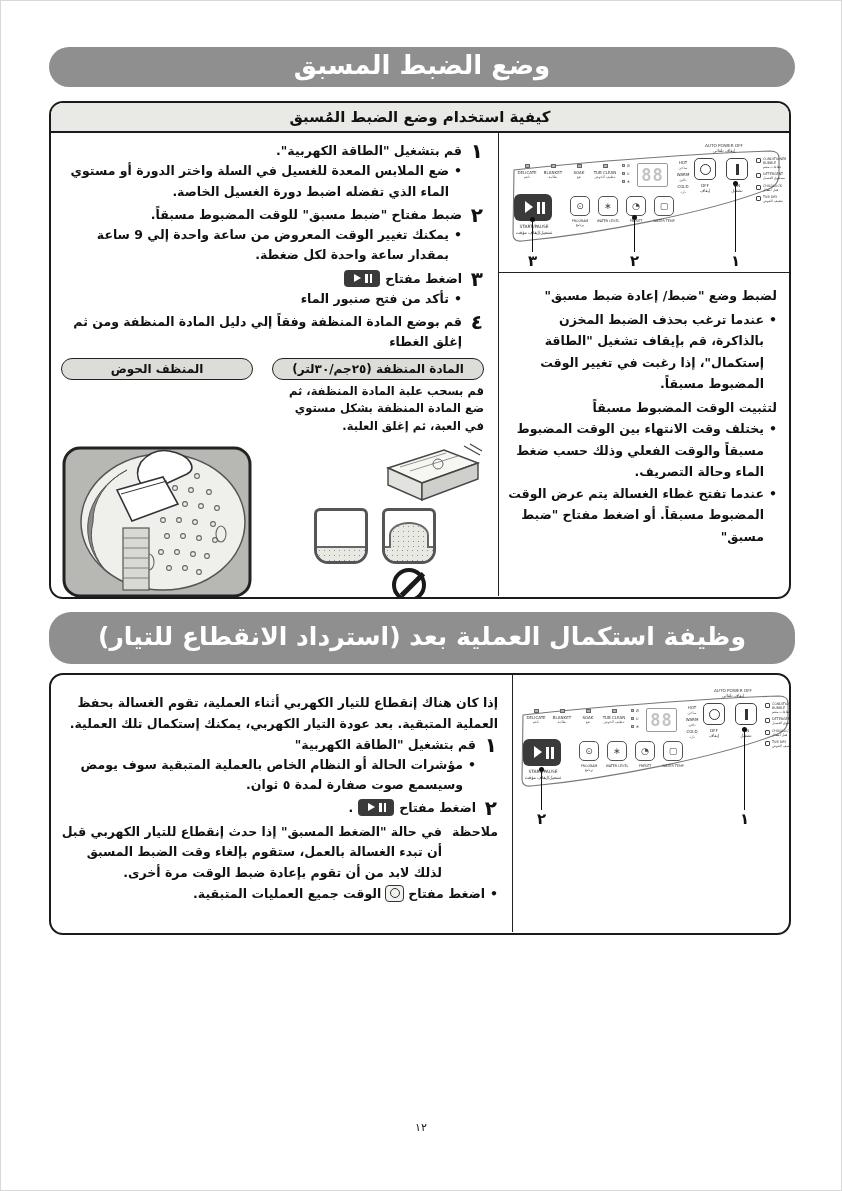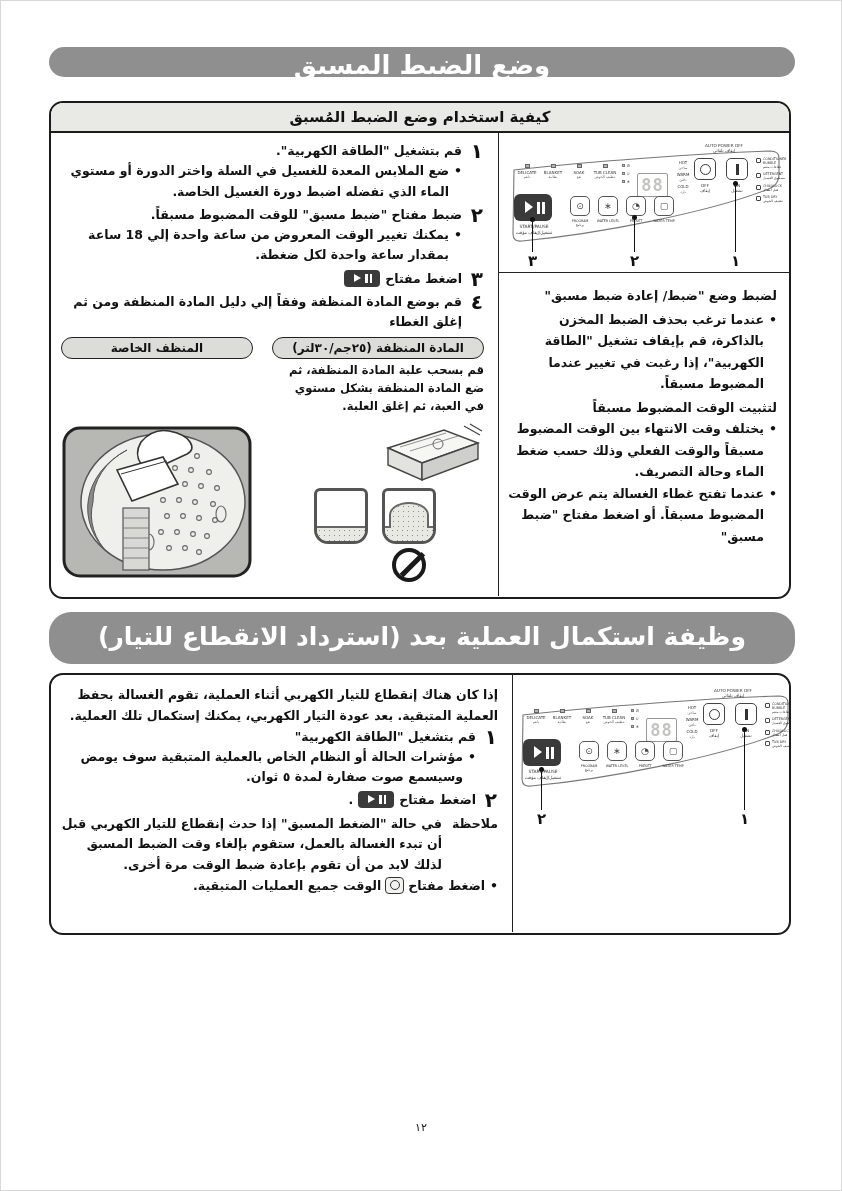--- a/index.html
+++ b/index.html
@@ -8,21 +8,21 @@
     width:842px; height:1191px; position:relative;
     font-family:"DejaVu Sans", sans-serif; color:#111; font-weight:bold;
     border:1px solid #d8d8d8;
   }
 
   
   .banner {
     position:absolute; left:48px; width:746px; background:#8f8f8f; color:#fff;
     text-align:center; border-radius:22px;
   }
-  #banner1 { top:46px; height:30px; font-size:26px; line-height:37px; }
+  #banner1 { top:46px; height:40px; font-size:26px; line-height:37px; }
   #banner2 { top:611px; height:52px; font-size:25px; line-height:50px; }
 
   
   .box {
     position:absolute; left:48px; width:742px; background:#fff;
     border:2.5px solid #1b1b1b; border-radius:14px; overflow:hidden;
   }
   #box1 { top:100px; height:498px; }
   #box2 { top:672px; height:262px; }
   .box-header {
@@ -35,21 +35,21 @@
   
   .rcol1 { position:absolute; left:447px; right:0; top:0; bottom:0; border-left:1.5px solid #222; }
   .panel-cell1 { position:relative; height:140px; border-bottom:1.5px solid #222; }
   .side-notes { direction:rtl; padding:12px 12px 0 8px; font-size:12.5px; line-height:1.72; }
   .side-notes .ttl { margin-bottom:2px; }
   .side-notes .sub { margin-top:2px; }
 
   .lcol1 { position:absolute; left:0; top:0; width:447px; height:100%; padding:8px 14px 0 10px; direction:rtl; }
   .rcol2 { position:absolute; left:461px; right:0; top:0; bottom:0; border-left:1.5px solid #222; }
   .panel-cell2 { position:relative; height:100%; }
-  .lcol2 { position:absolute; left:0; top:0; width:461px; height:100%; padding:10px 14px 0 10px; direction:rtl; font-size:12.5px; line-height:1.66; }
+  .lcol2 { position:absolute; left:0; top:8px; width:461px; height:100%; padding:10px 14px 0 10px; direction:rtl; font-size:12.5px; line-height:1.66; }
 
   
   .step { position:relative; padding-right:22px; font-size:12.5px; line-height:1.62; margin-bottom:3px; }
   .step .n { position:absolute; right:1px; top:-1px; font-size:20px; line-height:1.1; }
   .bullet { position:relative; padding-right:13px; }
   .bullet::before { content:"•"; position:absolute; right:0; top:0; }
 
   
   .pp { display:inline-block; direction:ltr; width:36px; height:17px; background:#3a3a3a; border-radius:4px;
         position:relative; vertical-align:-4px; margin:0 5px; }
@@ -100,21 +100,21 @@
   #p1 .panel { left:5px; top:5px; }
   #p2 .panel { left:0px; top:8px; }
   .panel .outline { position:absolute; left:0; top:0; }
   .ind { position:absolute; top:26px; width:26px; text-align:center; font-size:4px; line-height:1.25; }
   .ind .sq { width:5px; height:4px; background:#b5b5b2; border:0.5px solid #666; margin:0 auto 1.5px; }
   .ind .ar { font-size:3.5px; color:#555; }
   .mini { position:absolute; left:118px; font-size:4.5px; color:#555; line-height:1; }
   .mini .msq { display:inline-block; width:3px; height:3px; background:#c2c2bf; border:0.5px solid #777; margin-right:1.5px; }
   .disp { position:absolute; left:133px; top:25px; width:31px; height:24px; border:1px solid #999; border-radius:2px;
           font-family:"DejaVu Sans Mono", monospace; font-weight:bold; font-size:17px; line-height:22px;
-          text-align:center; color:#c3c3c0; letter-spacing:1px;margin-top:10px; }
+          text-align:center; color:#c3c3c0; letter-spacing:1px; }
   .temps { position:absolute; left:169px; top:23px; width:20px; text-align:center; font-size:4px; line-height:1.2; }
   .temps > div { margin-bottom:2.5px; }
   .temps .ar { font-size:3.5px; color:#555; }
   .apo { position:absolute; left:188px; top:5px; width:64px; text-align:center; font-size:4.2px; line-height:1.25; }
   .pwr { position:absolute; top:20px; width:22px; height:22px; border:1.3px solid #444; border-radius:5px; background:#fff; }
   .pwr.off { left:190px; } .pwr.on { left:222px; }
   .pwr.off::after { content:""; position:absolute; left:4.5px; top:4.5px; width:9px; height:9px; border:1.6px solid #333; border-radius:50%; }
   .pwr.on::after  { content:""; position:absolute; left:9px; top:4.5px; width:2.6px; height:11px; background:#333; }
   .pwr-lbl { position:absolute; top:45px; width:22px; text-align:center; font-size:4.2px; line-height:1.3; }
   .pwr-lbl.off { left:190px; } .pwr-lbl.on { left:222px; }
@@ -154,36 +154,37 @@
 
     <div class="lcol1">
       <div class="step">
         <span class="n">١</span>
         <div>قم بتشغيل "الطاقة الكهربية".</div>
         <div class="bullet">ضع الملابس المعدة للغسيل في السلة واختر الدورة أو مستوي الماء الذي تفضله اضبط دورة الغسيل الخاصة.</div>
       </div>
       <div class="step">
         <span class="n">٢</span>
         <div>ضبط مفتاح "ضبط مسبق" للوقت المضبوط مسبقاً.</div>
-        <div class="bullet">يمكنك تغيير الوقت المعروض من ساعة واحدة إلي 18 ساعة بمقدار ساعة واحدة لكل ضغطة.</div>
+        <div class="bullet">يمكنك تغيير الوقت المعروض من ساعة واحدة إلي 9 ساعة بمقدار ساعة واحدة لكل ضغطة.</div>
       </div>
       <div class="step">
         <span class="n">٣</span>
         <div>
           <span>اضغط مفتاح</span><span class="pp"><i class="t"></i><i class="b1"></i><i class="b2"></i></span>
         </div>
+        <div class="bullet">تأكد من فتح صنبور الماء</div>
       </div>
       <div class="step">
         <span class="n">٤</span>
         <div>قم بوضع المادة المنظفة وفقاً إلي دليل المادة المنظفة ومن ثم إغلق الغطاء</div>
       </div>
 
       <div class="pills">
         <div class="pill det">المادة المنظفة (٢٥جم/٣٠لتر)</div>
-        <div class="pill liq">المنظف الخاصة</div>
+        <div class="pill liq">المنظف الحوض</div>
       </div>
       <div class="subtexts">
         <div class="dtx">قم بسحب علبة المادة المنظفة، ثم ضع المادة المنظفة بشكل مستوي في العبة، ثم إغلق العلبة.</div>
       </div>
 
       <div class="images">
 
         <div class="det-imgs">
           <svg class="drawer-svg" width="104" height="64" viewBox="0 0 104 64">
             <path d="M84 4 L100 13 M90 2 L102 9" stroke="#444" stroke-width="1.2" fill="none"></path>
@@ -347,21 +348,21 @@
         </div>
         <div class="co" style="left:232px; top:48px; height:88px;">
           <i class="dot"></i>
             <i class="ln"></i>
             <span class="num">١</span>
         </div>
       </div>
 
       <div class="side-notes">
         <div class="ttl">لضبط وضع "ضبط/ إعادة ضبط مسبق"</div>
-        <div class="bullet">عندما ترغب بحذف الضبط المخزن بالذاكرة، قم بإيقاف تشغيل "الطاقة الكهربية"، إذا رغبت في تغيير عندما المضبوط مسبقاً.</div>
+        <div class="bullet">عندما ترغب بحذف الضبط المخزن بالذاكرة، قم بإيقاف تشغيل "الطاقة إستكمال"، إذا رغبت في تغيير الوقت المضبوط مسبقاً.</div>
         <div class="sub">لتثبيت الوقت المضبوط مسبقاً</div>
         <div class="bullet">يختلف وقت الانتهاء بين الوقت المضبوط مسبقاً والوقت الفعلي وذلك حسب ضغط الماء وحالة التصريف.</div>
         <div class="bullet">عندما تفتح غطاء الغسالة يتم عرض الوقت المضبوط مسبقاً. أو اضغط مفتاح "ضبط مسبق"</div>
       </div>
     </div>
   </div>
 </div>
 
 <div class="banner" id="banner2">
   <span>وظيفة استكمال العملية بعد (استرداد الانقطاع للتيار)</span>

